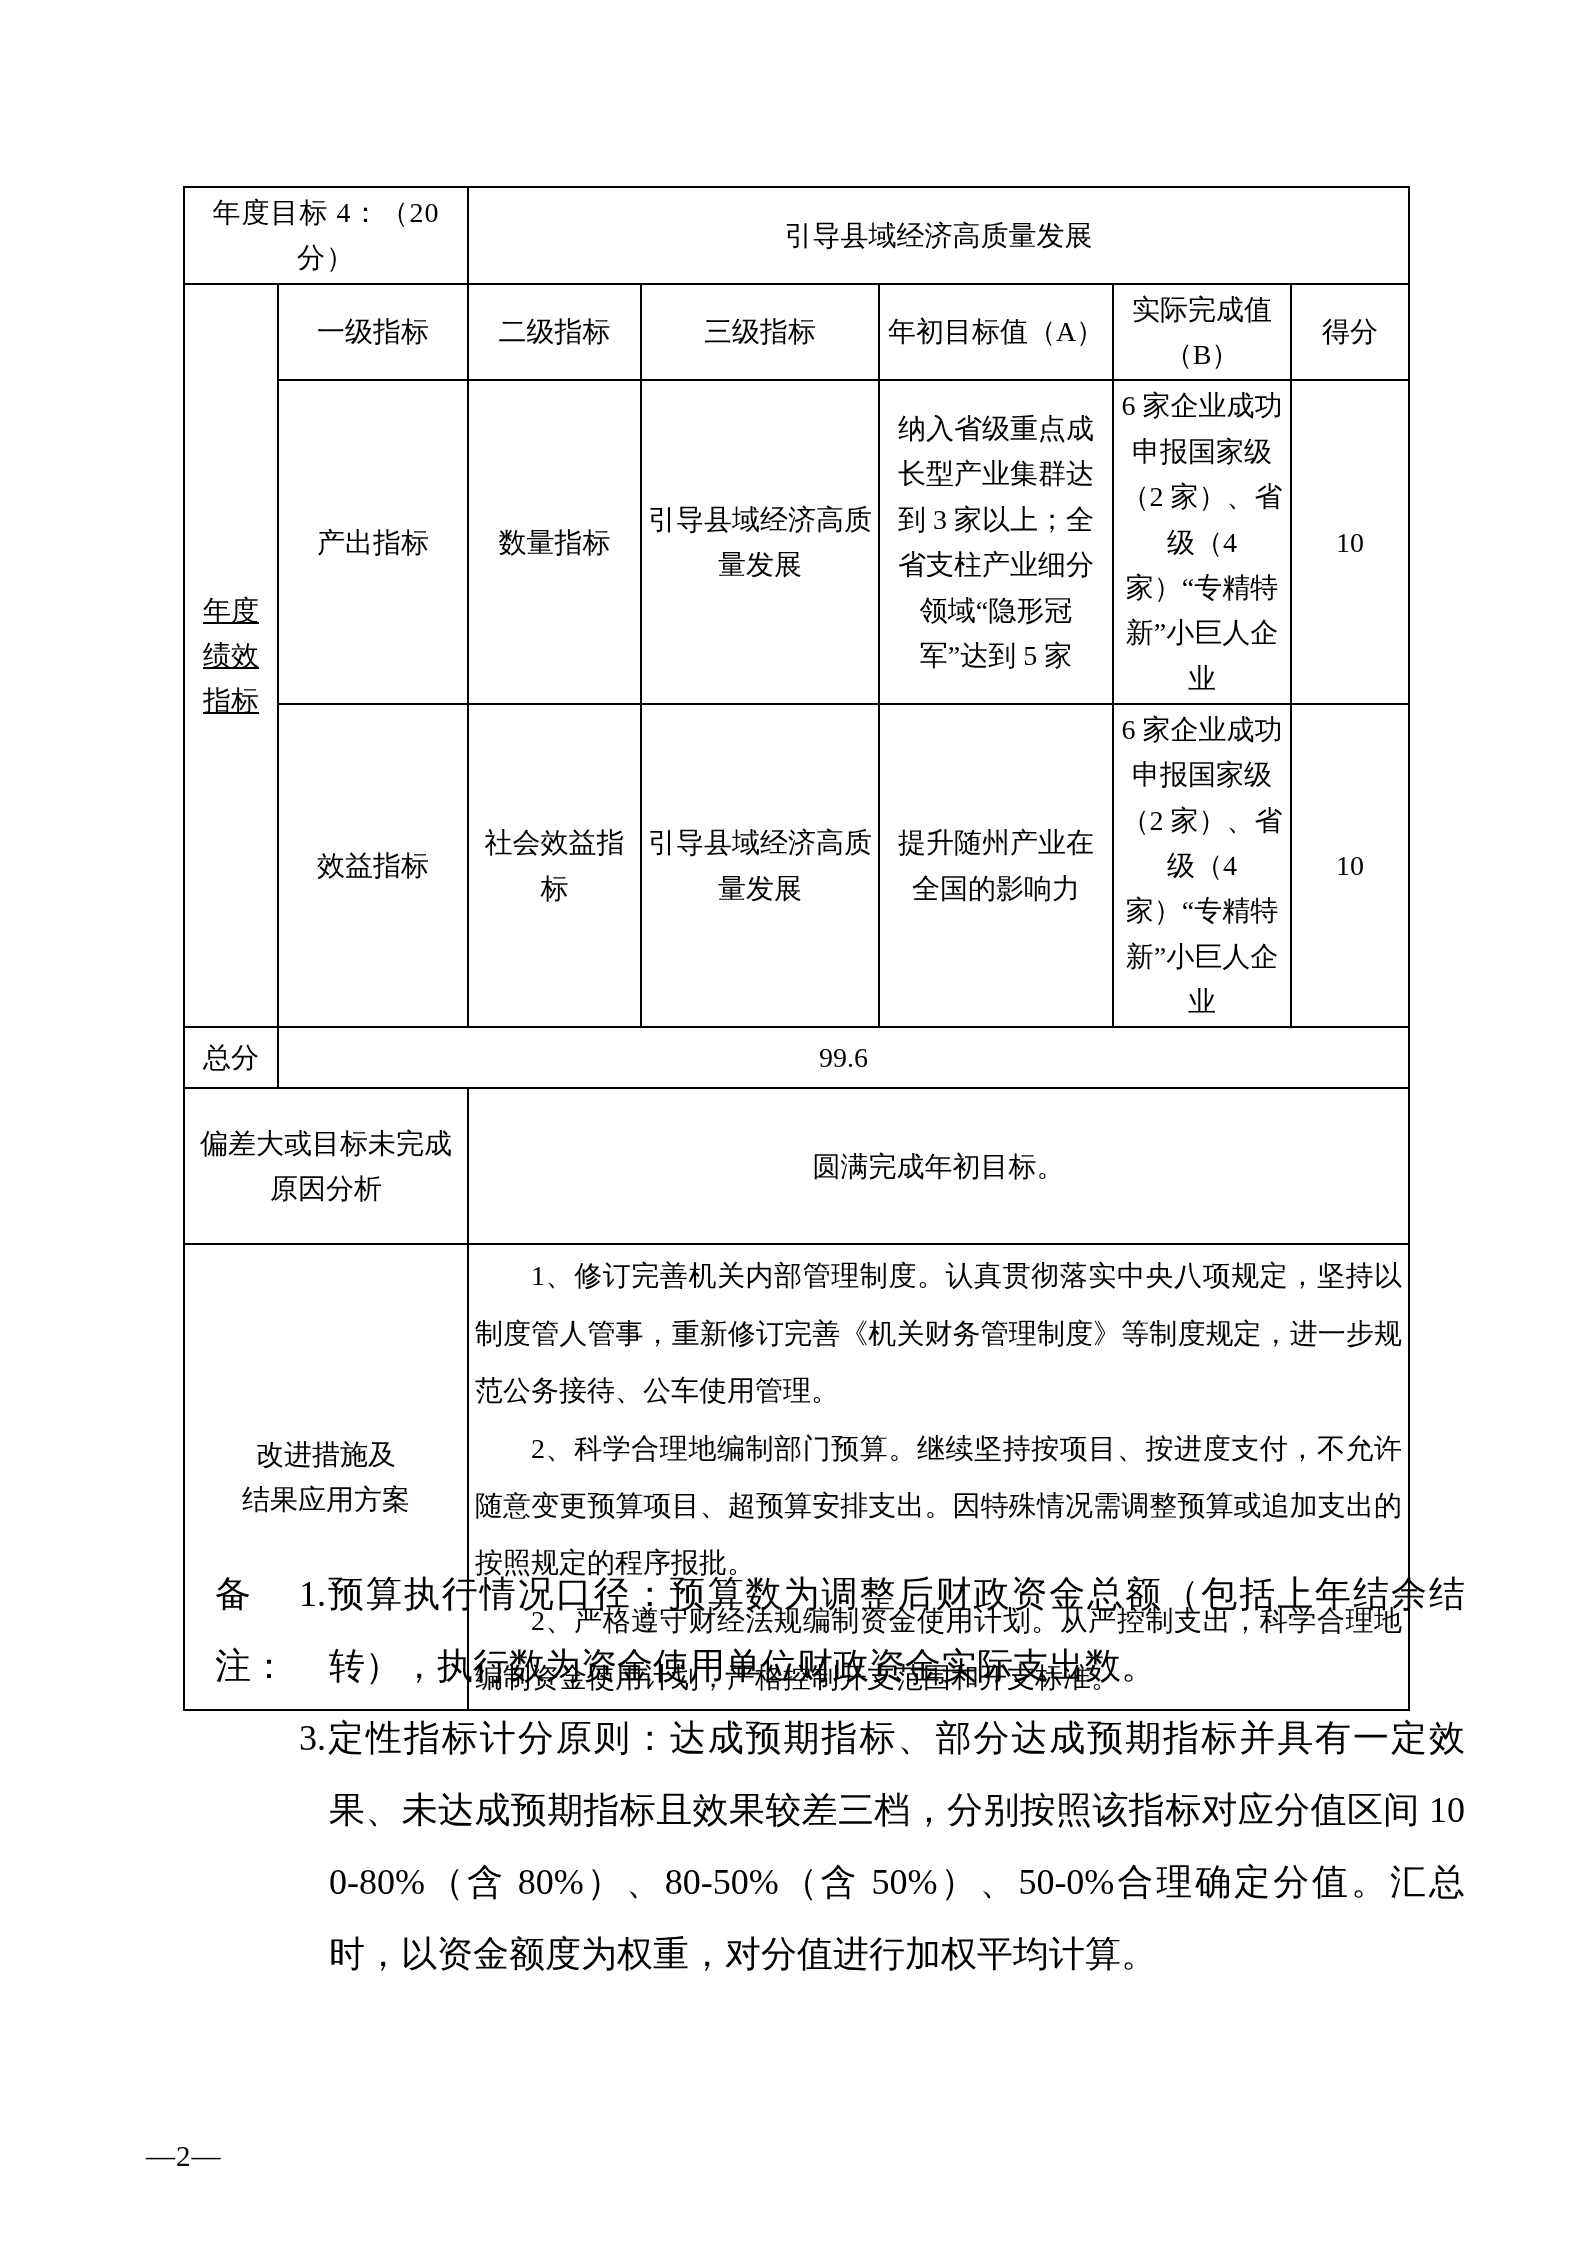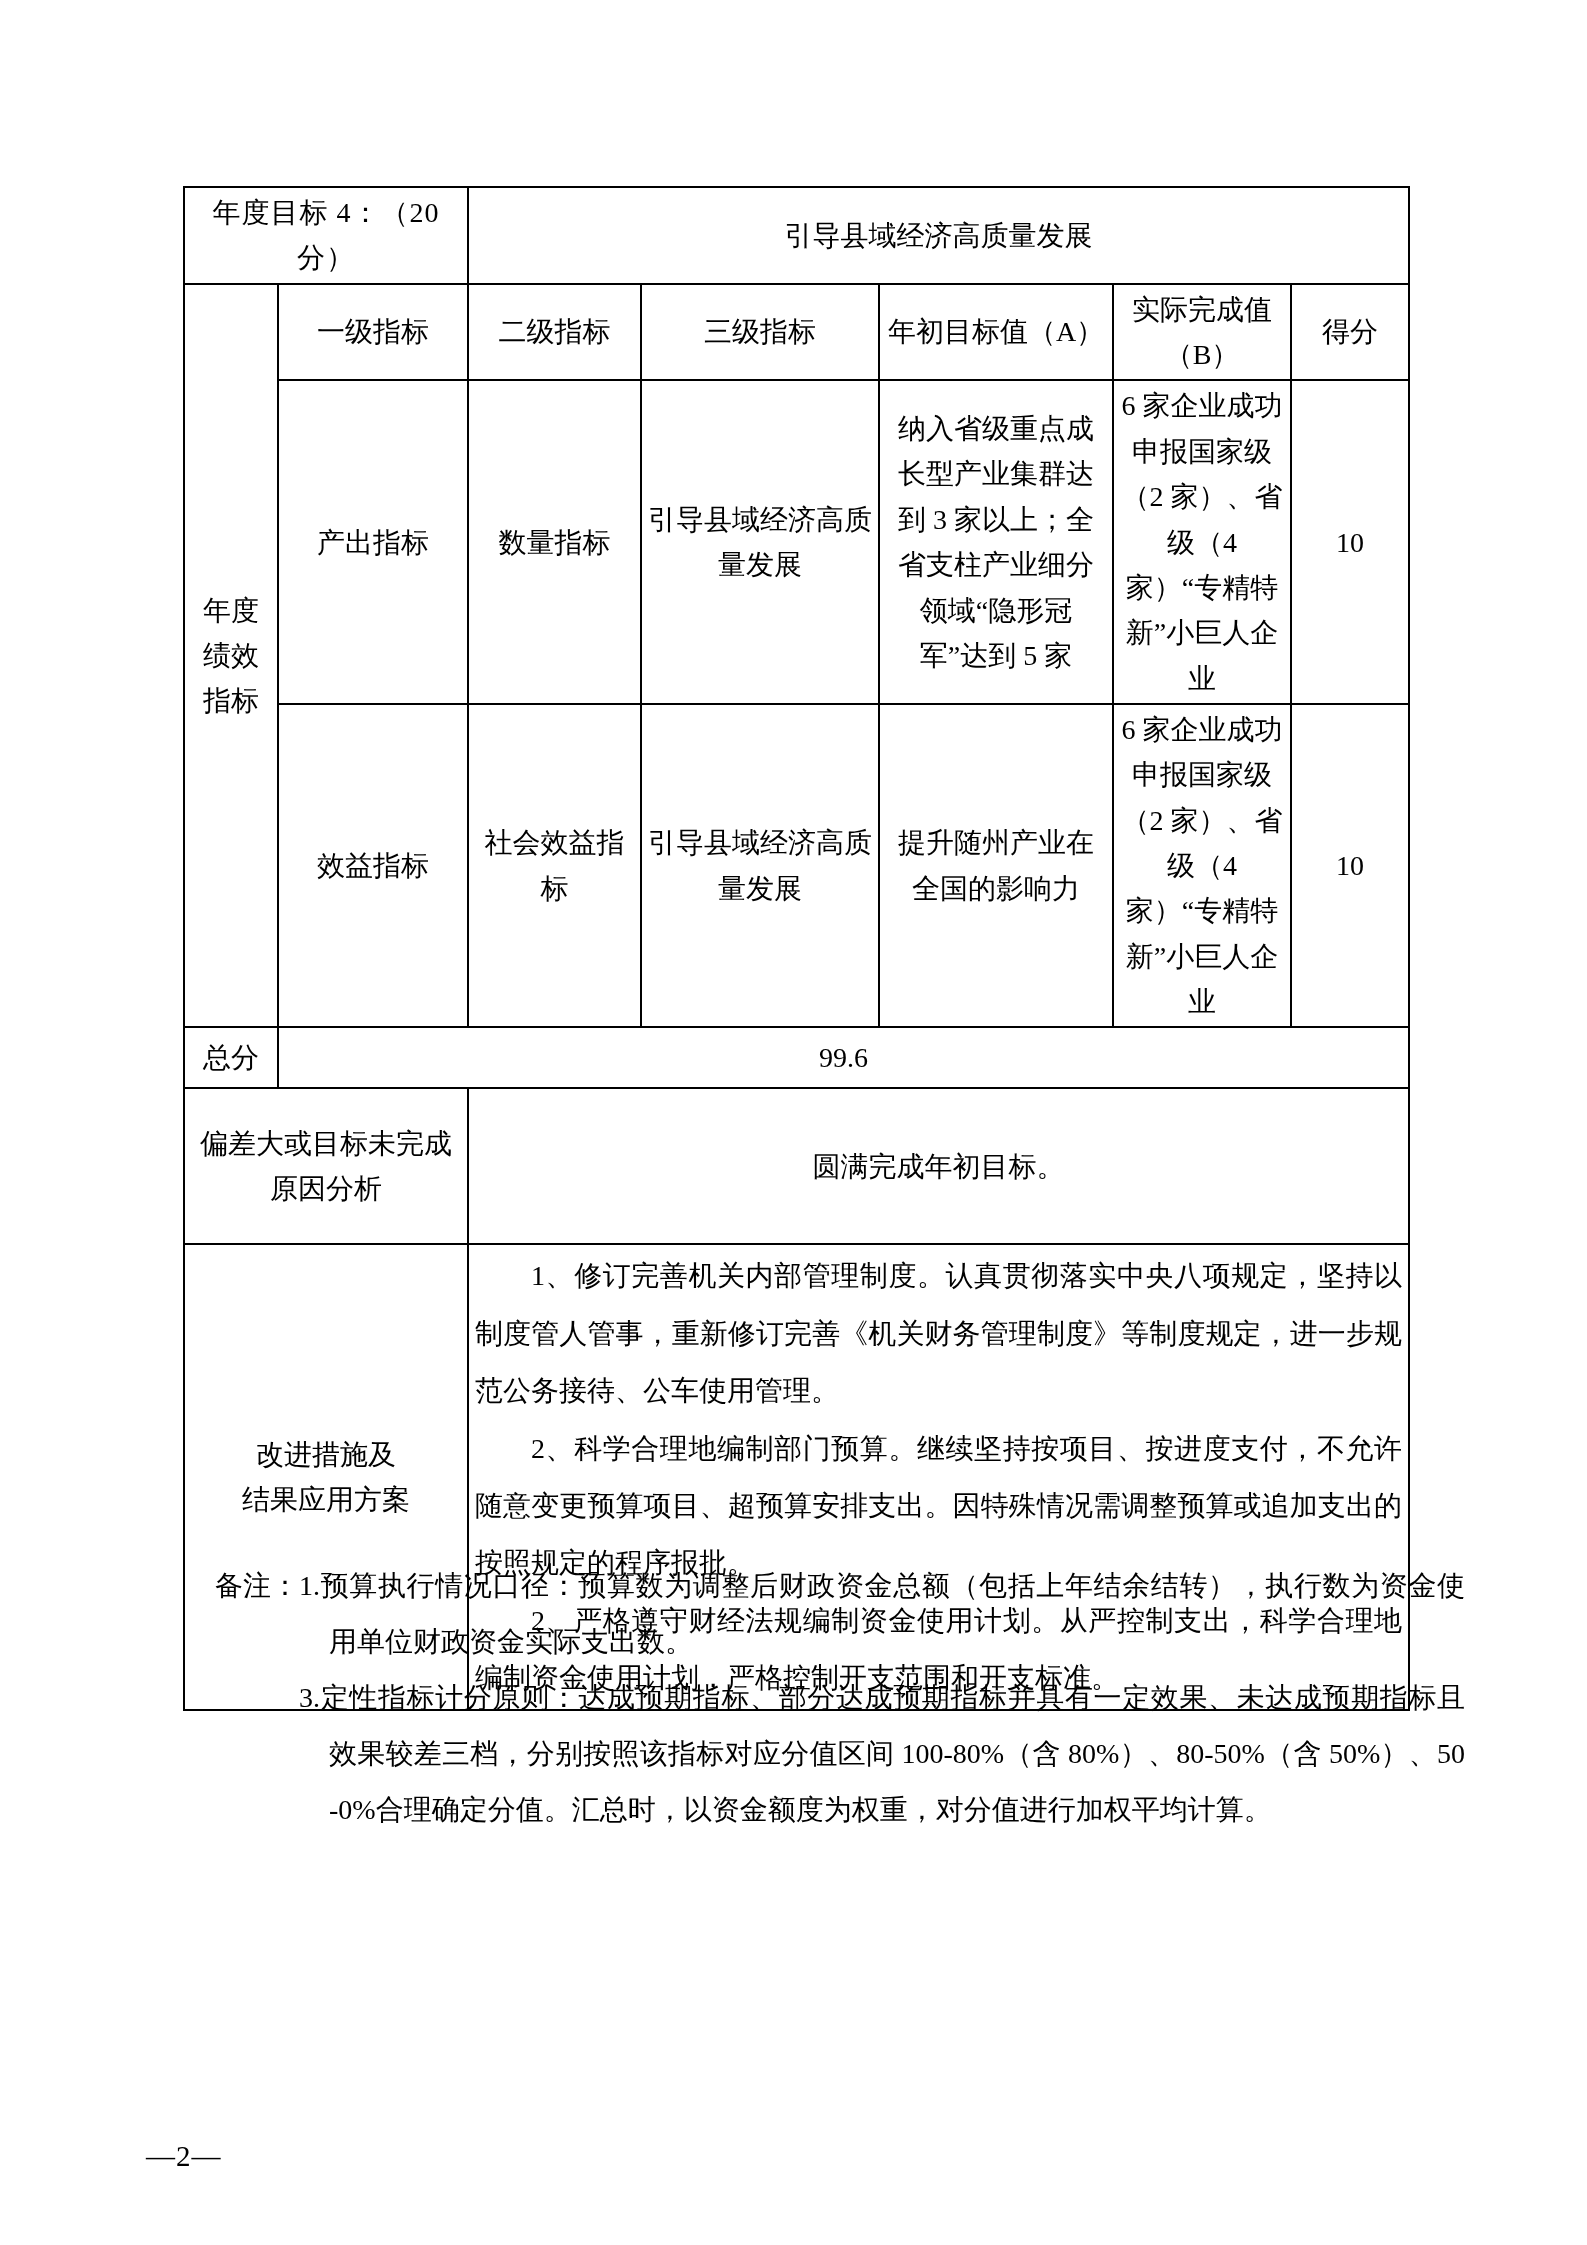--- a/index.html
+++ b/index.html
@@ -10,29 +10,29 @@
   }
   .doc-table{
     position:absolute;left:183px;top:186px;width:1225px;
     border-collapse:collapse;table-layout:fixed;font-size:28px;
   }
   .doc-table td{
     border:2px solid #000;text-align:center;vertical-align:middle;
     padding:2px 6px;line-height:1.62;word-break:break-all;
   }
   .goal-label-cell{letter-spacing:1px;}
-  .vgroup{white-space:pre-line;line-height:2.0;}
+  .vgroup{white-space:pre-line;line-height:2.0;text-decoration:underline;}
   .two-line{white-space:pre-line;line-height:2.15;}
   .narrow span{display:inline-block;max-width:5em;}
   .level3 span{display:inline-block;max-width:8.3em;}
   .paras-cell{text-align:justify;padding:14px 16px;vertical-align:middle;}
   .paras-cell p{margin:0;text-indent:2em;line-height:2.05;text-align:justify;}
   .notes{
     position:absolute;left:215px;top:1558px;width:1250px;
-    font-size:28px;line-height:2.0;text-align:justify;
+    font-size:36px;line-height:2.0;text-align:justify;
   }
   .notes-label{float:left;width:84px;text-align:left;}
   .notes-items{margin-left:84px;}
   .note-item{padding-left:30px;text-indent:-30px;margin:0;word-break:break-all;}
   .page-number{
     position:absolute;left:146px;top:2140px;font-size:29px;letter-spacing:1px;
   }
 </style>
 </head>
 <body>

